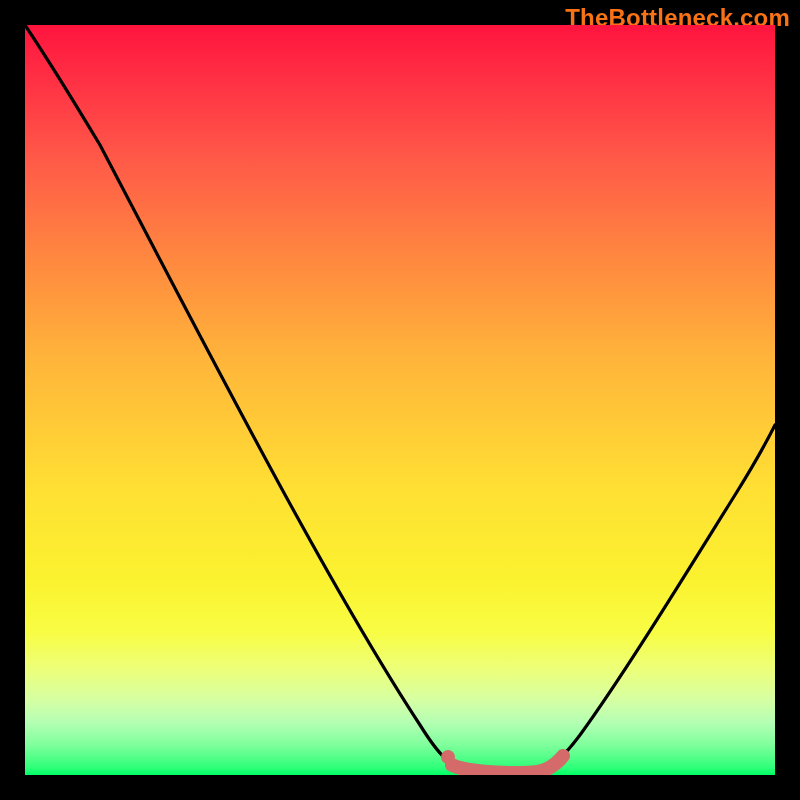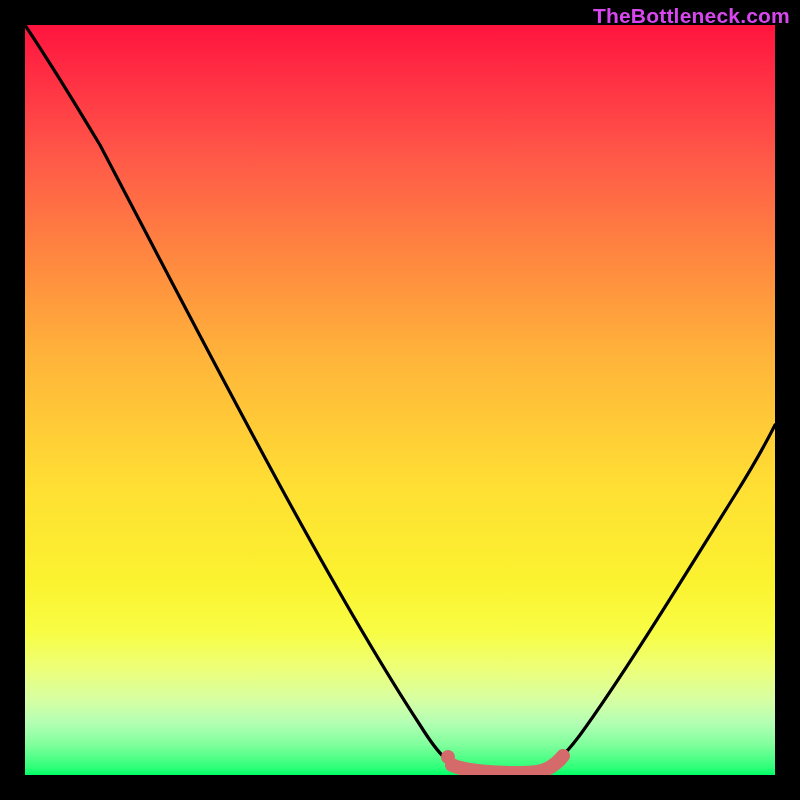--- a/index.html
+++ b/index.html
@@ -14,22 +14,22 @@
   .stage {
     position: relative;
     width: 800px;
     height: 800px;
     background: #000;
   }
   .attribution {
     position: absolute;
     top: 4px;
     right: 10px;
-    color: #d946ef;
-    font-size: 21px;
+    color: #f97316;
+    font-size: 24px;
     font-weight: 600;
     letter-spacing: 0.2px;
   }
   .plot-area {
     position: absolute;
     left: 25px;
     top: 25px;
     width: 750px;
     height: 750px;
     overflow: hidden;

